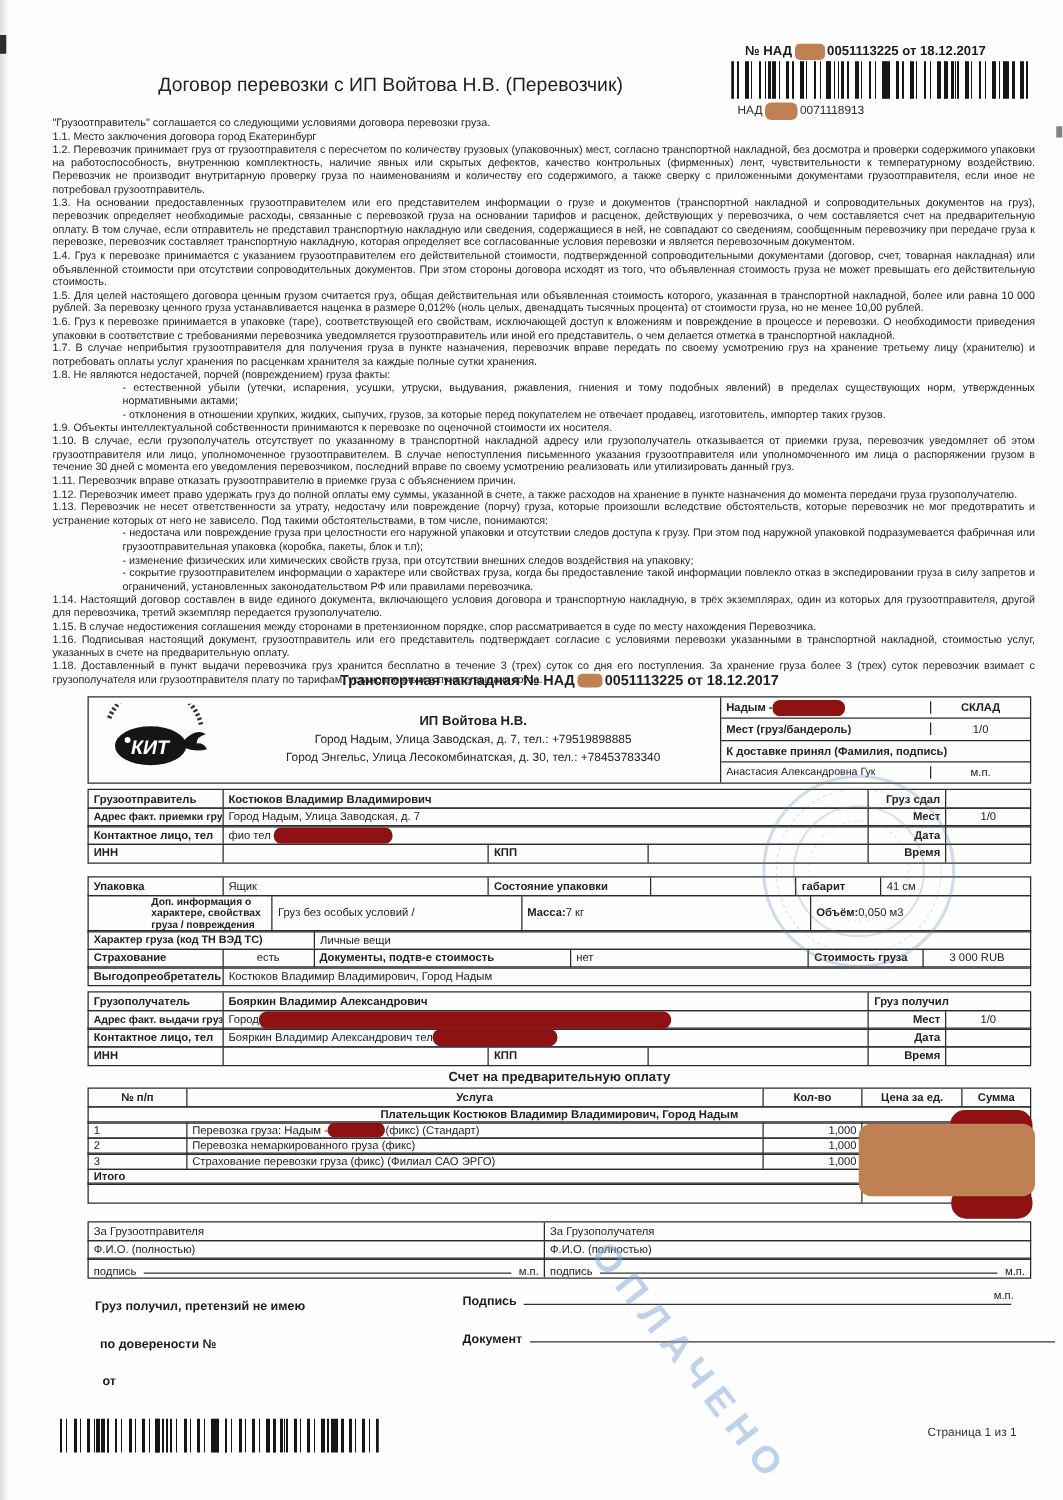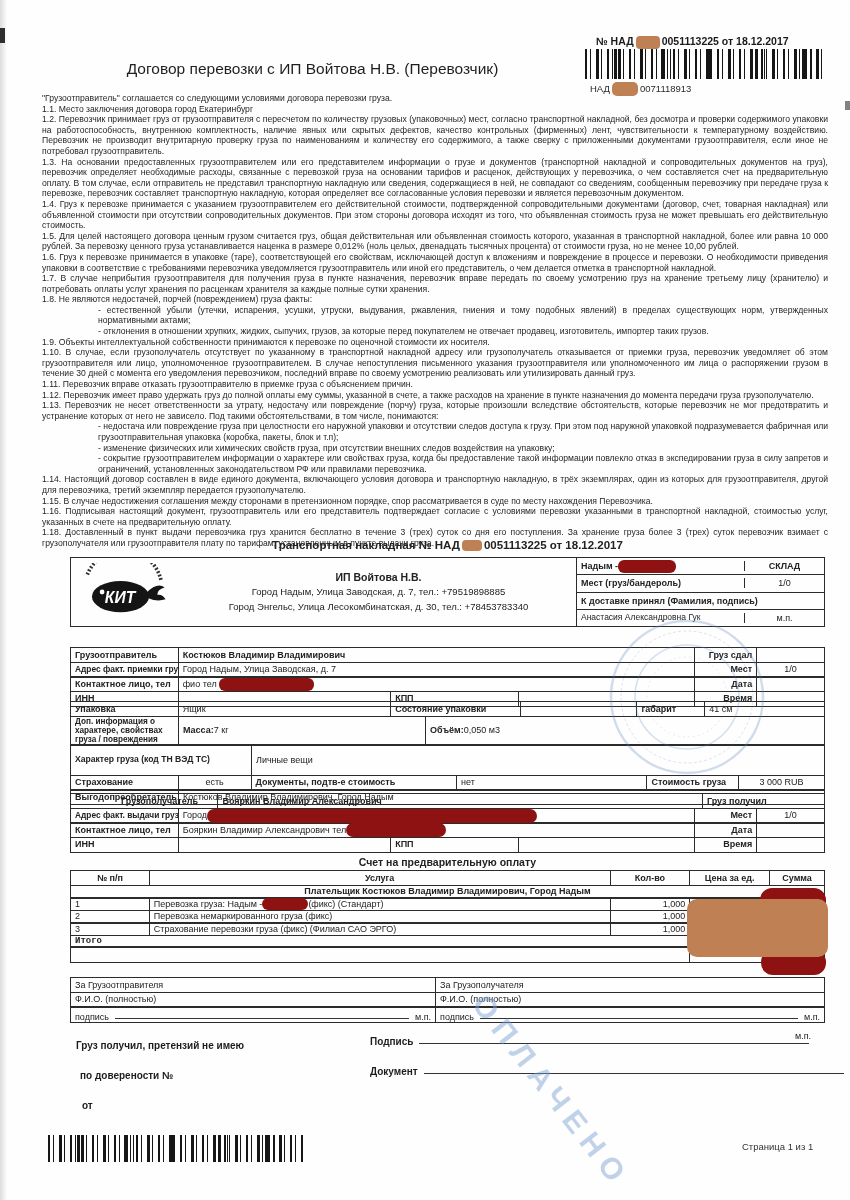--- a/index.html
+++ b/index.html
@@ -28,21 +28,21 @@
   .term{text-align:justify;}
   .term.ind{padding-left:56px;}
   
   .wb-title{left:70px;top:539px;width:755px;text-align:center;font-size:11.5px;font-weight:bold;white-space:nowrap;}
   .tbl{left:70px;width:755px;}
   .trow{display:flex;border:1.5px solid #2b2b2b;margin-top:-1.5px;box-sizing:border-box;background:transparent;}
   .trow.first{margin-top:0;}
   .tc{display:flex;align-items:center;padding:0 4px;border-left:1.5px solid #2b2b2b;box-sizing:border-box;
       font-size:9px;line-height:1.12;overflow:hidden;white-space:nowrap;}
   .tc.nb{border-left:none;}
-  .tc.wrap{white-space:normal;}
+  .tc.wrap{white-space:normal;margin-left:46px;}
   .tc.r{justify-content:flex-end;}
   .tc.c{justify-content:center;}
   .tc.grow{flex:1;}
   
   .hsub{flex:1;display:flex;flex-direction:column;border-left:1.5px solid #2b2b2b;box-sizing:border-box;}
   .hsr{display:flex;flex:1;border-top:1.5px solid #2b2b2b;box-sizing:border-box;align-items:center;}
   .hsr.first{border-top:none;}
   .hsr .tc{border-left:none;flex:1;}
   .hsr .tc.val{flex:0 0 80px;border-left:1.5px solid #2b2b2b;}
   .carrier{flex:0 0 395px;display:flex;flex-direction:column;justify-content:center;text-align:center;
@@ -130,21 +130,21 @@
         <div class="tc b">К доставке принял (Фамилия, подпись)</div>
       </div>
       <div class="hsr">
         <div class="tc" style="font-size:8.5px;">Анастасия Александровна Гук</div>
         <div class="tc val c">м.п.</div>
       </div>
     </div>
   </div>
 </div>
 
-<div class="abs tbl" style="top:647px;">
+<div class="abs tbl" style="top:631px;">
   <div class="trow first" style="height:16px;">
     <div class="tc nb b" style="width:107px;">Грузоотправитель</div>
     <div class="tc b" style="width:518px;">Костюков Владимир Владимирович</div>
     <div class="tc r b" style="width:62px;">Груз сдал</div>
     <div class="tc" style="width:68px;"></div>
   </div>
   <div class="trow" style="height:16px;">
     <div class="tc nb b" style="width:107px;font-size:8.4px;">Адрес факт. приемки груза</div>
     <div class="tc" style="width:518px;">Город Надым, Улица Заводская, д. 7</div>
     <div class="tc r b" style="width:62px;">Мест</div>
@@ -173,49 +173,50 @@
   <div class="trow first" style="height:16px;">
     <div class="tc nb b" style="width:107px;">Упаковка</div>
     <div class="tc" style="width:213px;">Ящик</div>
     <div class="tc b" style="width:130px;">Состояние упаковки</div>
     <div class="tc" style="width:117px;"></div>
     <div class="tc b" style="width:68px;">габарит</div>
     <div class="tc" style="width:120px;">41 см</div>
   </div>
   <div class="trow" style="height:30px;">
     <div class="tc nb b wrap" style="width:107px;font-size:8.2px;">Доп. информация о характере, свойствах груза / повреждения</div>
+    <div class="tc" style="width:213px;">Груз без особых условий /</div>
     <div class="tc" style="width:247px;">
         <span class="b">Масса:</span>
         <span> 7 кг</span>
       </div>
     <div class="tc" style="width:188px;">
         <span class="b">Объём:</span>
         <span> 0,050 м3</span>
       </div>
   </div>
-  <div class="trow" style="height:32px;">
+  <div class="trow" style="height:16px;">
     <div class="tc nb b" style="width:180px;font-size:8.6px;">Характер груза (код ТН ВЭД ТС)</div>
     <div class="tc grow">Личные вещи</div>
   </div>
   <div class="trow" style="height:16px;">
     <div class="tc nb b" style="width:107px;">Страхование</div>
     <div class="tc c" style="width:73px;">есть</div>
     <div class="tc b" style="width:206px;">Документы, подтв-е стоимость</div>
     <div class="tc" style="width:191px;">нет</div>
     <div class="tc b" style="width:92px;">Стоимость груза</div>
     <div class="tc c" style="width:86px;">3 000 RUB</div>
   </div>
   <div class="trow" style="height:16px;">
     <div class="tc nb b" style="width:107px;">Выгодопреобретатель</div>
     <div class="tc grow">Костюков Владимир Владимирович, Город Надым</div>
   </div>
 </div>
 
 <div class="abs tbl" style="top:793px;">
-  <div class="trow first" style="height:16px;padding-left:46px;">
+  <div class="trow first" style="height:16px;">
     <div class="tc nb b" style="width:107px;">Грузополучатель</div>
     <div class="tc b" style="width:518px;">Бояркин Владимир Александрович</div>
     <div class="tc b" style="width:130px;">Груз получил</div>
   </div>
   <div class="trow" style="height:16px;">
     <div class="tc nb b" style="width:107px;font-size:8.4px;">Адрес факт. выдачи груза</div>
     <div class="tc" style="width:518px;">
         <span>Город </span>
         <span class="rd rd-red" style="width:330px;height:14px;border-radius:7px;"></span>
       </div>
@@ -271,21 +272,21 @@
     <div class="tc" style="width:80px;"></div>
     <div class="tc" style="width:55px;"></div>
   </div>
   <div class="trow" style="height:14px;">
     <div class="tc nb" style="width:78px;">3</div>
     <div class="tc" style="width:462px;">Страхование перевозки груза (фикс) (Филиал САО ЭРГО)</div>
     <div class="tc r" style="width:80px;">1,000</div>
     <div class="tc" style="width:80px;"></div>
     <div class="tc" style="width:55px;"></div>
   </div>
-  <div class="trow" style="height:13px;font-family:Liberation Mono, monospace;">
+  <div class="trow" style="height:13px;">
     <div class="tc nb b" style="width:620px;">Итого</div>
     <div class="tc" style="width:80px;"></div>
     <div class="tc" style="width:55px;"></div>
   </div>
   <div class="trow" style="height:17px;">
     <div class="tc nb" style="width:620px;margin-top:24px;">
         <span class="b">Всего услуг на сумму:</span>
         <span class="rd rd-tan" style="width:262px;height:14px;margin-left:4px;border-radius:7px;"></span>
       </div>
     <div class="tc r b" style="width:80px;">Итого:</div>

